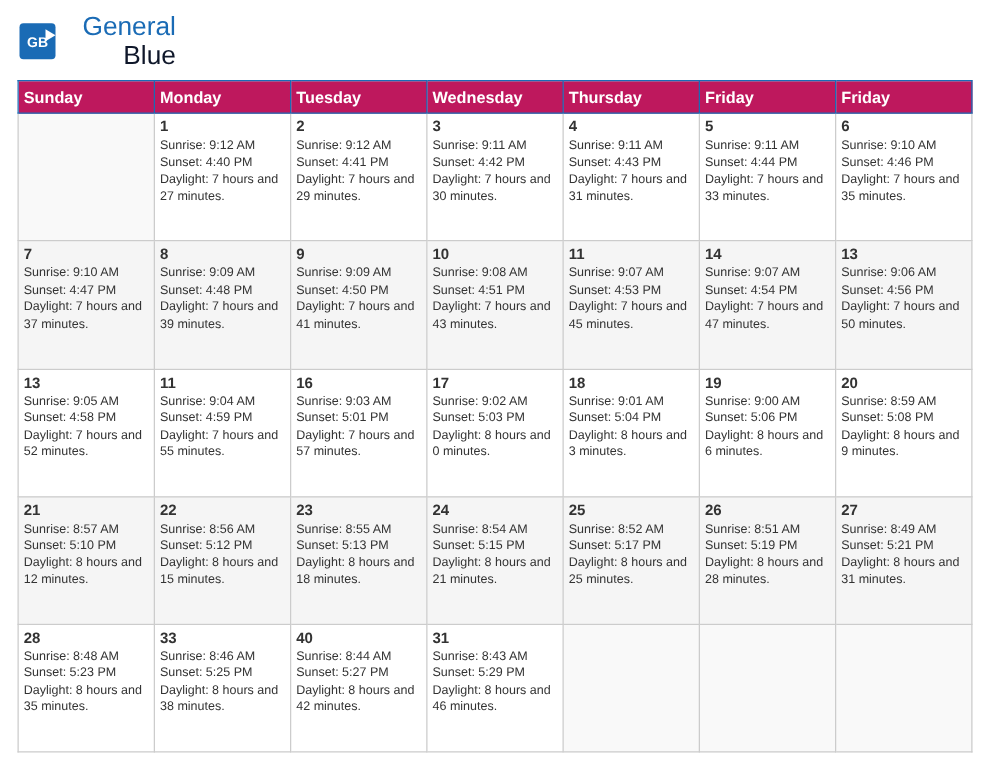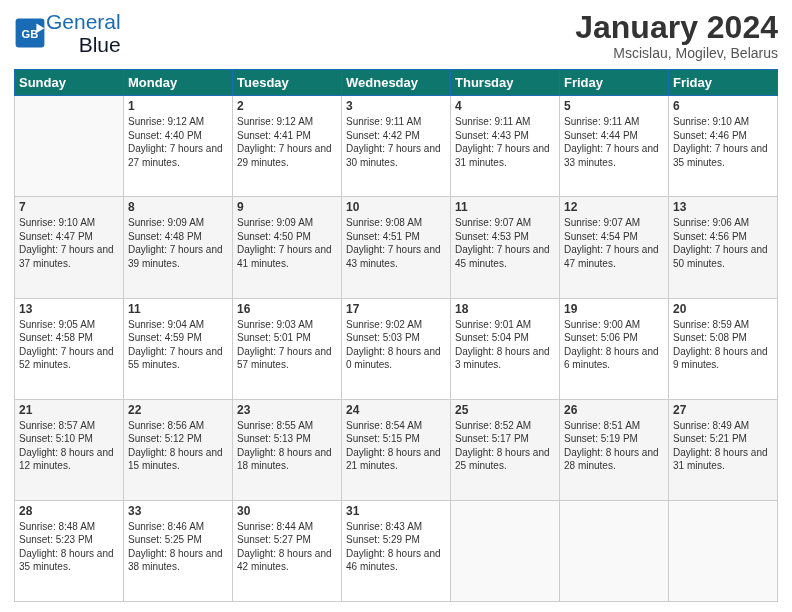--- a/index.html
+++ b/index.html
@@ -19,21 +19,21 @@
     }
     .header {
       display: flex;
       justify-content: space-between;
       align-items: flex-start;
       margin-bottom: 8px;
     }
     .logo {
       display: flex;
       align-items: center;
-      gap: 0;
+      gap: 20px;
     }
     .logo-text {
       font-size: 21px;
       font-weight: normal;
       color: #333;
       line-height: 1.1;
       text-align: right;
     }
     .logo-text span {
       color: #1a6bb5;
@@ -54,21 +54,21 @@
     .calendar-subtitle {
       font-size: 14px;
       color: #555;
     }
     table {
       width: 100%;
       border-collapse: collapse;
       flex: 1;
     }
     thead tr th {
-      background-color: #0f766e;
+      background-color: #be185d;
       color: #fff;
       font-size: 13px;
       font-weight: bold;
       padding: 5px 4px;
       text-align: left;
       border: 1px solid #1a6bb5;
     }
     tbody tr td {
       border: 1px solid #ccc;
       vertical-align: top;
@@ -109,24 +109,20 @@
         <rect x="2" y="2" width="36" height="36" rx="4" fill="#1a6bb5"></rect>
         <text x="20" y="26" text-anchor="middle" fill="white" font-size="14" font-weight="bold" font-family="Arial">GB</text>
 
         <polygon points="28,8 38,14 28,20" fill="white"></polygon>
       </svg>
       <div class="logo-text">
         <span>General</span><br>
         <span style="color:#0f172a;">Blue</span>
       </div>
     </div>
-    <div class="title-block">
-      <div class="calendar-title">January 2024</div>
-      <div class="calendar-subtitle">Mscislau, Mogilev, Belarus</div>
-    </div>
   </div>
 
   <table>
     <thead>
       <tr>
 
       <th>Sunday</th>
           <th>Monday</th>
           <th>Tuesday</th>
           <th>Wednesday</th>
@@ -222,21 +218,21 @@
           </td>
           <td>
             <span class="day-number">11</span>
 <div class="day-info">
   Sunrise: 9:07 AM<br>
   Sunset: 4:53 PM<br>
   Daylight: 7 hours and 45 minutes.
 </div>
           </td>
           <td>
-            <span class="day-number">12</span>
+            <span class="day-number">14</span>
 <div class="day-info">
   Sunrise: 9:07 AM<br>
   Sunset: 4:54 PM<br>
   Daylight: 7 hours and 47 minutes.
 </div>
           </td>
           <td>
             <span class="day-number">13</span>
 <div class="day-info">
   Sunrise: 9:06 AM<br>
@@ -372,21 +368,21 @@
           </td>
           <td>
             <span class="day-number">33</span>
 <div class="day-info">
   Sunrise: 8:46 AM<br>
   Sunset: 5:25 PM<br>
   Daylight: 8 hours and 38 minutes.
 </div>
           </td>
           <td>
-            <span class="day-number">30</span>
+            <span class="day-number">40</span>
 <div class="day-info">
   Sunrise: 8:44 AM<br>
   Sunset: 5:27 PM<br>
   Daylight: 8 hours and 42 minutes.
 </div>
           </td>
           <td>
             <span class="day-number">31</span>
 <div class="day-info">
   Sunrise: 8:43 AM<br>

